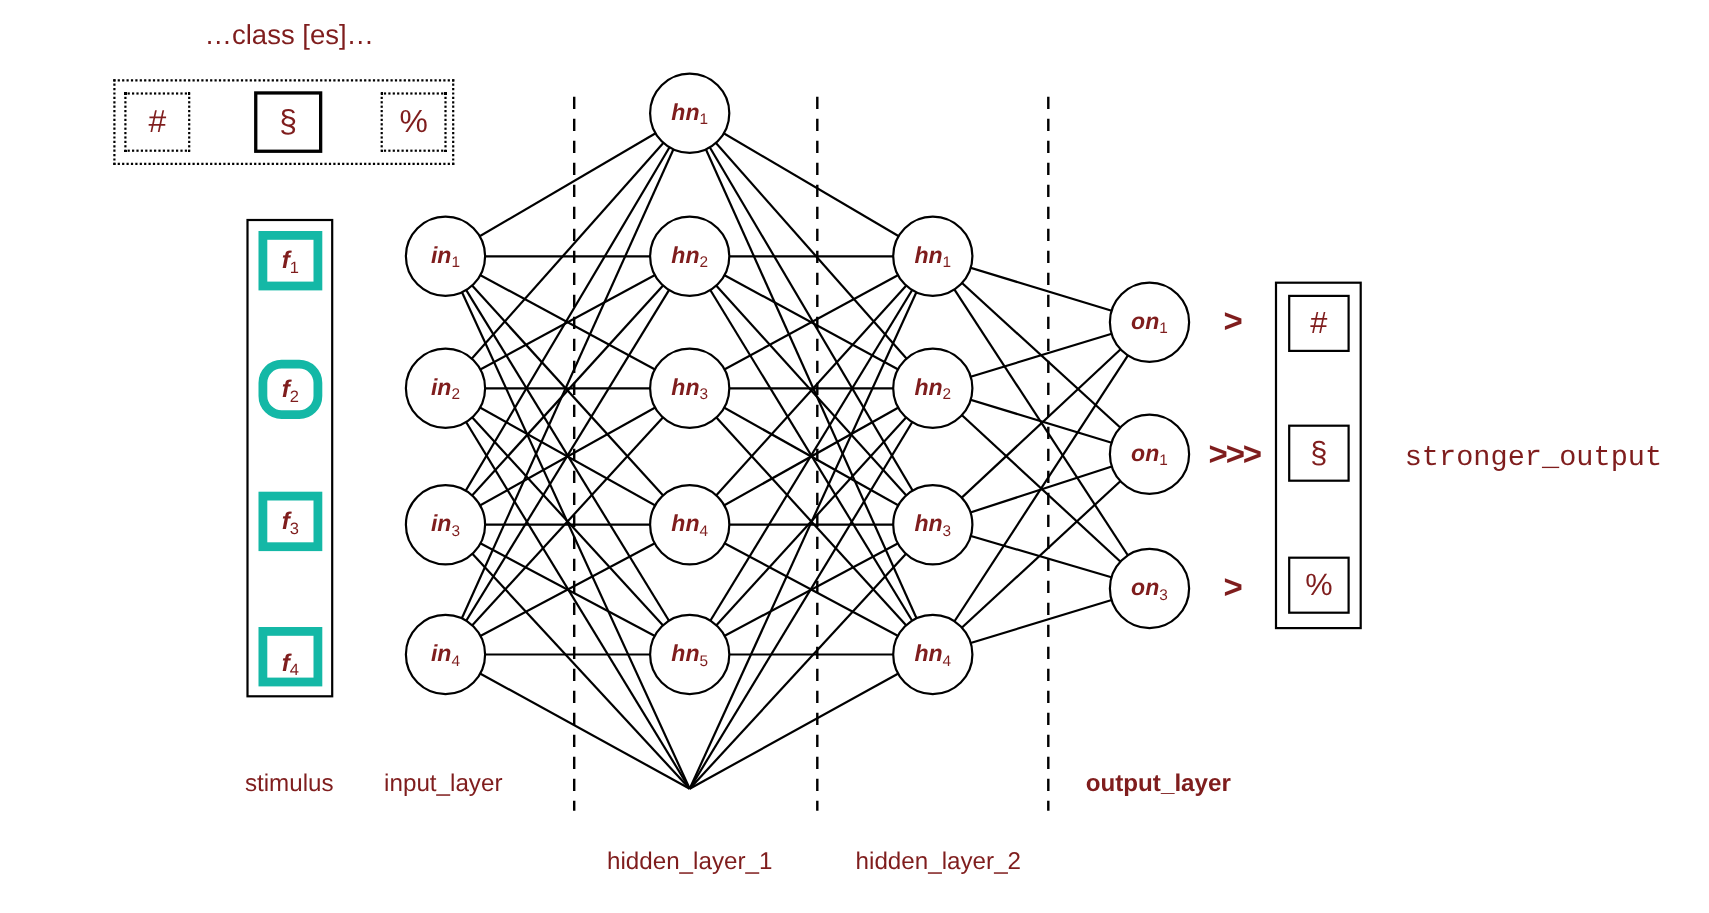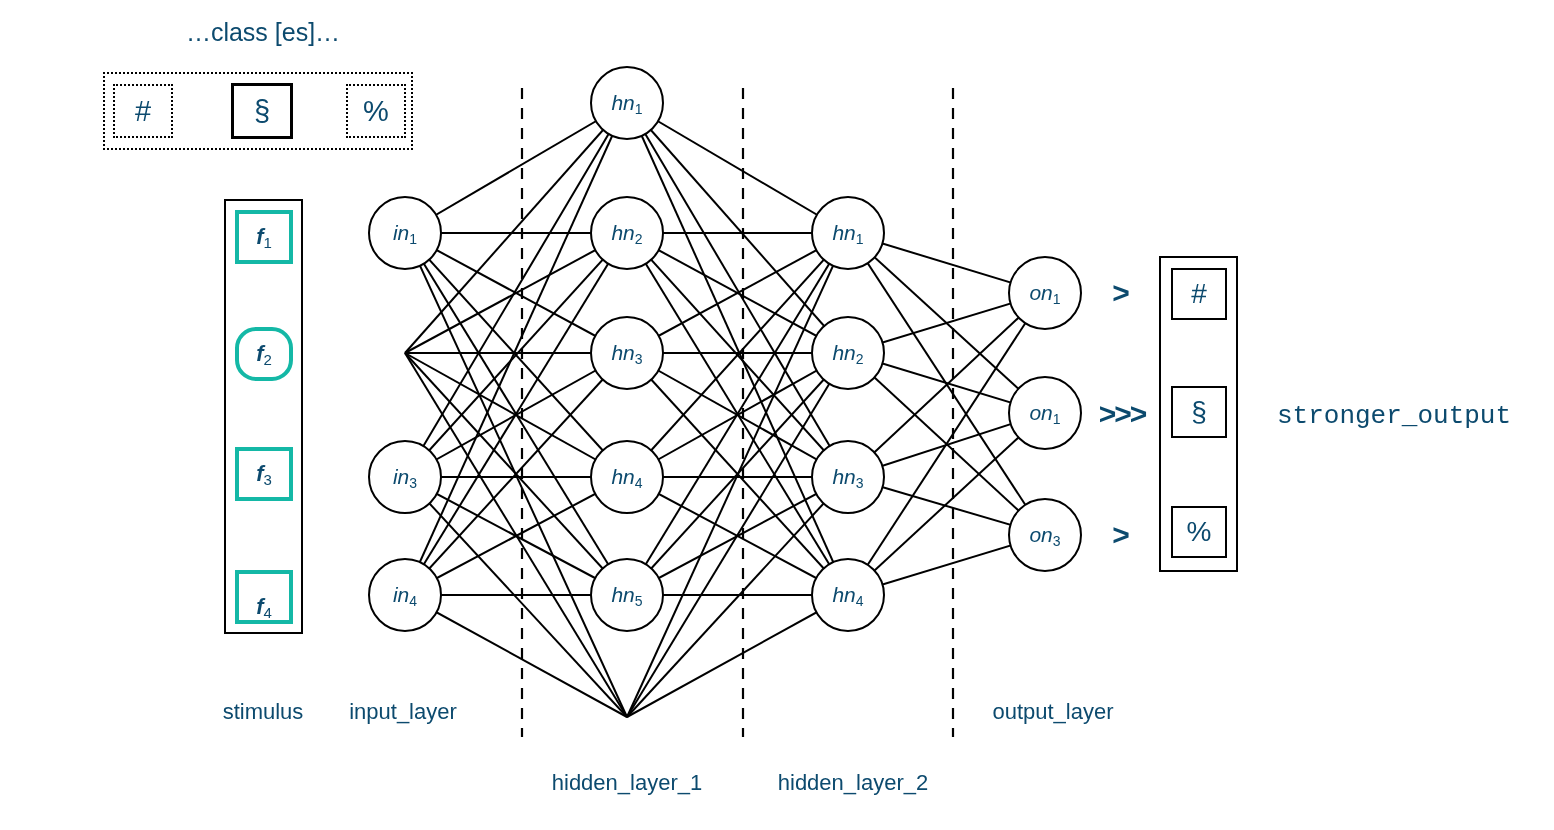--- a/index.html
+++ b/index.html
@@ -1,47 +1,47 @@
 <!DOCTYPE html>
 <html><head>
 <meta charset="utf-8">
 <style>
   html,body { margin:0; padding:0; background:#ffffff; }
   #canvas {
     position:relative; width:1554px; height:830px; background:#ffffff;
-    font-family:"Liberation Sans", sans-serif; color:#0c4a6e; overflow:hidden;
+    font-family:"Liberation Sans", sans-serif; color:#7f1d1d; overflow:hidden;
   }
   #canvas * { box-sizing:border-box; }
   #edges-svg { position:absolute; left:0; top:0; z-index:1; }
 
   
   .caption { position:absolute; transform:translateX(-50%); font-size:22px; white-space:nowrap; z-index:4; }
   .title { position:absolute; transform:translateX(-50%); font-size:25px; white-space:nowrap; z-index:4; }
 
   
   .classes-outer { position:absolute; left:103px; top:72px; width:310px; height:78px;
     border:2.5px dotted #000; z-index:2; }
   .sym-box { position:absolute; display:flex; align-items:center; justify-content:center;
     font-size:29px; background:#fff; z-index:3; }
   .sym-dotted { border:2.5px dotted #000; }
   .sym-solid  { border:3px solid #000; }
 
   
   .stimulus-outer { position:absolute; left:224px; top:199px; width:79px; height:435px;
     border:2.5px solid #000; z-index:2; }
-  .feat-box { position:absolute; left:235px; width:58px; height:54px; border:4px solid #14b8a6;
+  .feat-box { position:absolute; left:235px; width:58px; height:54px; border:8px solid #14b8a6;
     background:#fff; display:flex; align-items:center; justify-content:center; z-index:3; }
   .feat-box .base { font-weight:bold; font-style:italic; font-size:22px; }
   .feat-box .sub { font-size:15px; position:relative; top:4px; }
 
   
   .node { position:absolute; border:2.5px solid #000; border-radius:50%; background:#fff;
     display:flex; align-items:center; justify-content:center; z-index:3; }
   .node .lbl { white-space:nowrap; }
-  .node .base { font-weight:normal; font-style:italic; font-size:21px; }
+  .node .base { font-weight:bold; font-style:italic; font-size:21px; }
   .node .sub { font-size:14px; position:relative; top:4px; }
 
   
   .arrow { position:absolute; transform:translate(-50%,-50%); font-size:30px; font-weight:600;
     letter-spacing:-2px; white-space:nowrap; z-index:4; }
   .output-outer { position:absolute; left:1159px; top:256px; width:79px; height:316px;
     border:2.5px solid #000; z-index:2; }
   .out-box { position:absolute; left:1171px; width:56px; height:52px; border:2.5px solid #000;
     background:#fff; display:flex; align-items:center; justify-content:center; font-size:28px; z-index:3; }
   .stronger { position:absolute; left:1277px; top:401px; font-size:26px; white-space:nowrap; z-index:4;font-family:Liberation Mono, monospace; }
@@ -144,25 +144,28 @@
   <div class="output-outer"></div>
   <div class="out-box" style="top:268px;">#</div>
   <div class="out-box" style="top:386px;">§</div>
   <div class="out-box" style="top:506px;">%</div>
   <div class="stronger">stronger_output</div>
 
   <div class="caption" style="left:263px; top:699px;">stimulus</div>
   <div class="caption" style="left:403px; top:699px;">input_layer</div>
   <div class="caption" style="left:627px; top:770px;">hidden_layer_1</div>
   <div class="caption" style="left:853px; top:770px;">hidden_layer_2</div>
-  <div class="caption" style="left:1053px; top:699px;">output_layer</div>
+  <div class="caption" style="left:1053px; top:699px;font-weight:bold;">output_layer</div>
 
 <div class="node" style="left: 368px; top: 196px; height: 74px; width: 74px;">
       <span class="lbl"><span class="base">in</span><span class="sub">1</span></span>
     </div>
+    <div class="node" style="left: 368px; top: 316px; height: 74px; width: 74px;">
+      <span class="lbl"><span class="base">in</span><span class="sub">2</span></span>
+    </div>
     <div class="node" style="left: 368px; top: 440px; height: 74px; width: 74px;">
       <span class="lbl"><span class="base">in</span><span class="sub">3</span></span>
     </div>
     <div class="node" style="left: 368px; top: 558px; height: 74px; width: 74px;">
       <span class="lbl"><span class="base">in</span><span class="sub">4</span></span>
     </div>
     <div class="node" style="left: 590px; top: 66px; height: 74px; width: 74px;">
       <span class="lbl"><span class="base">hn</span><span class="sub">1</span></span>
     </div>
     <div class="node" style="left: 590px; top: 196px; height: 74px; width: 74px;">

